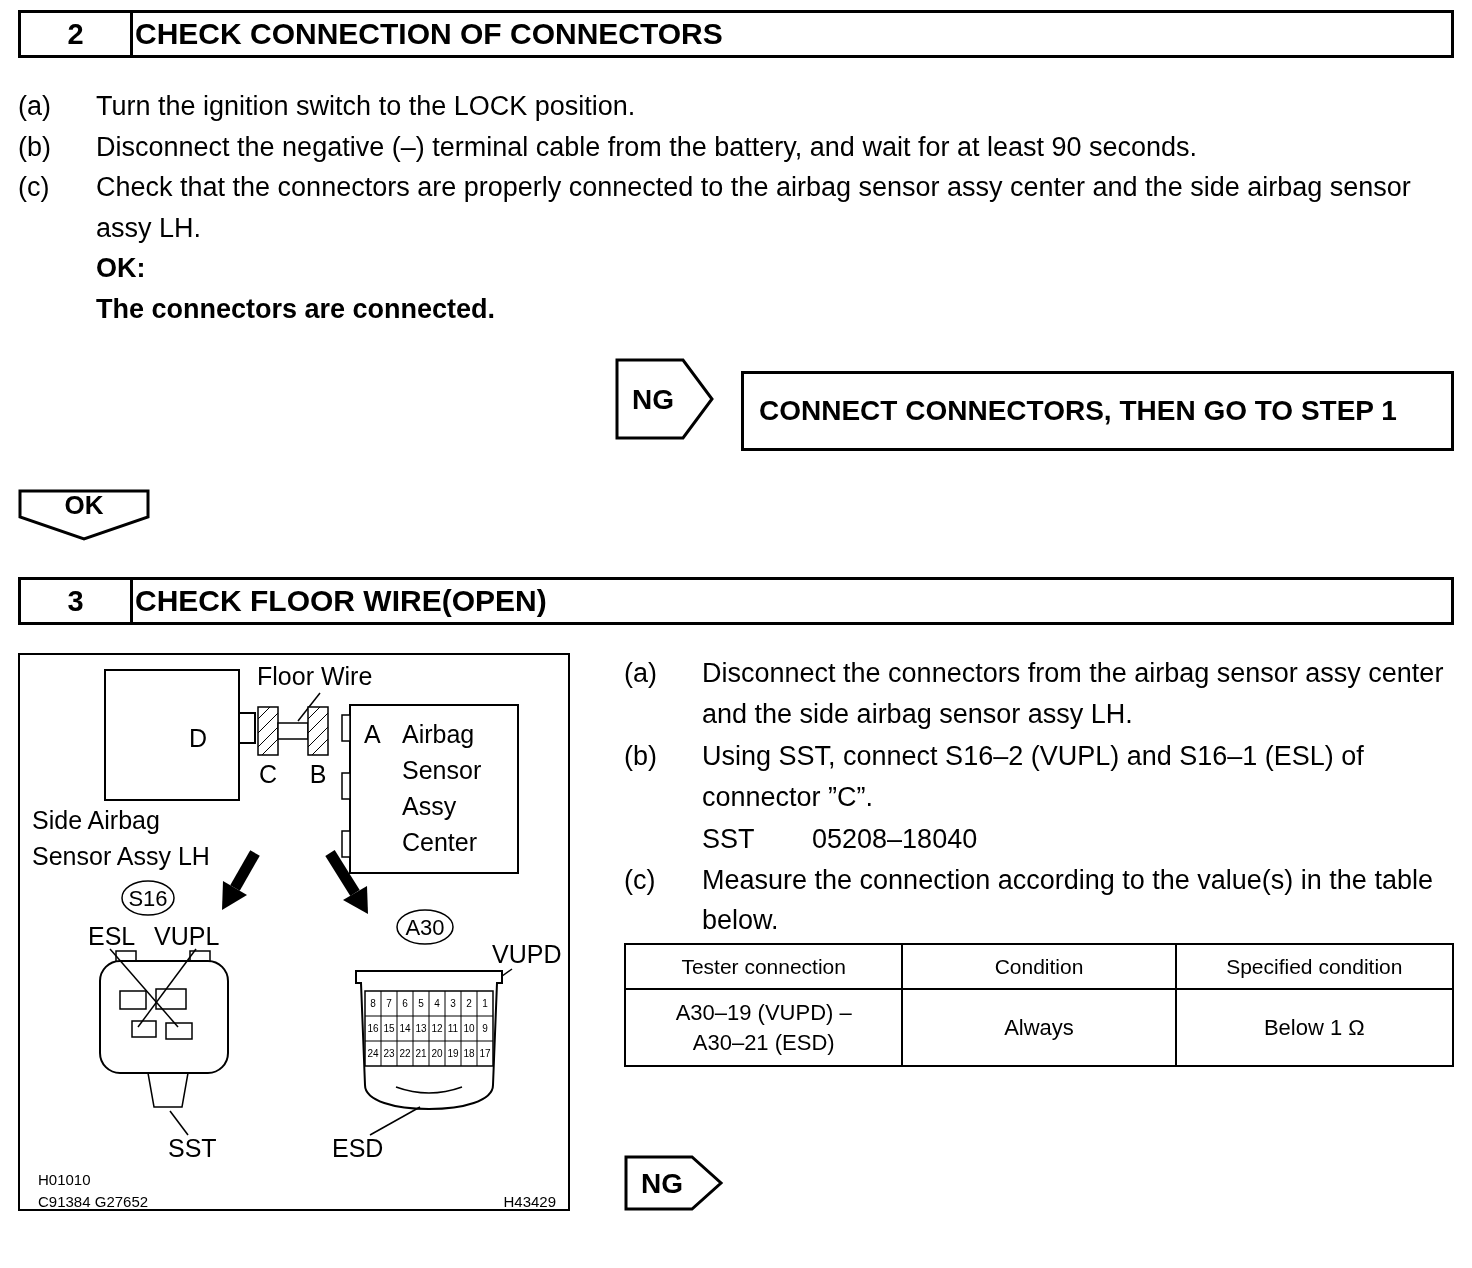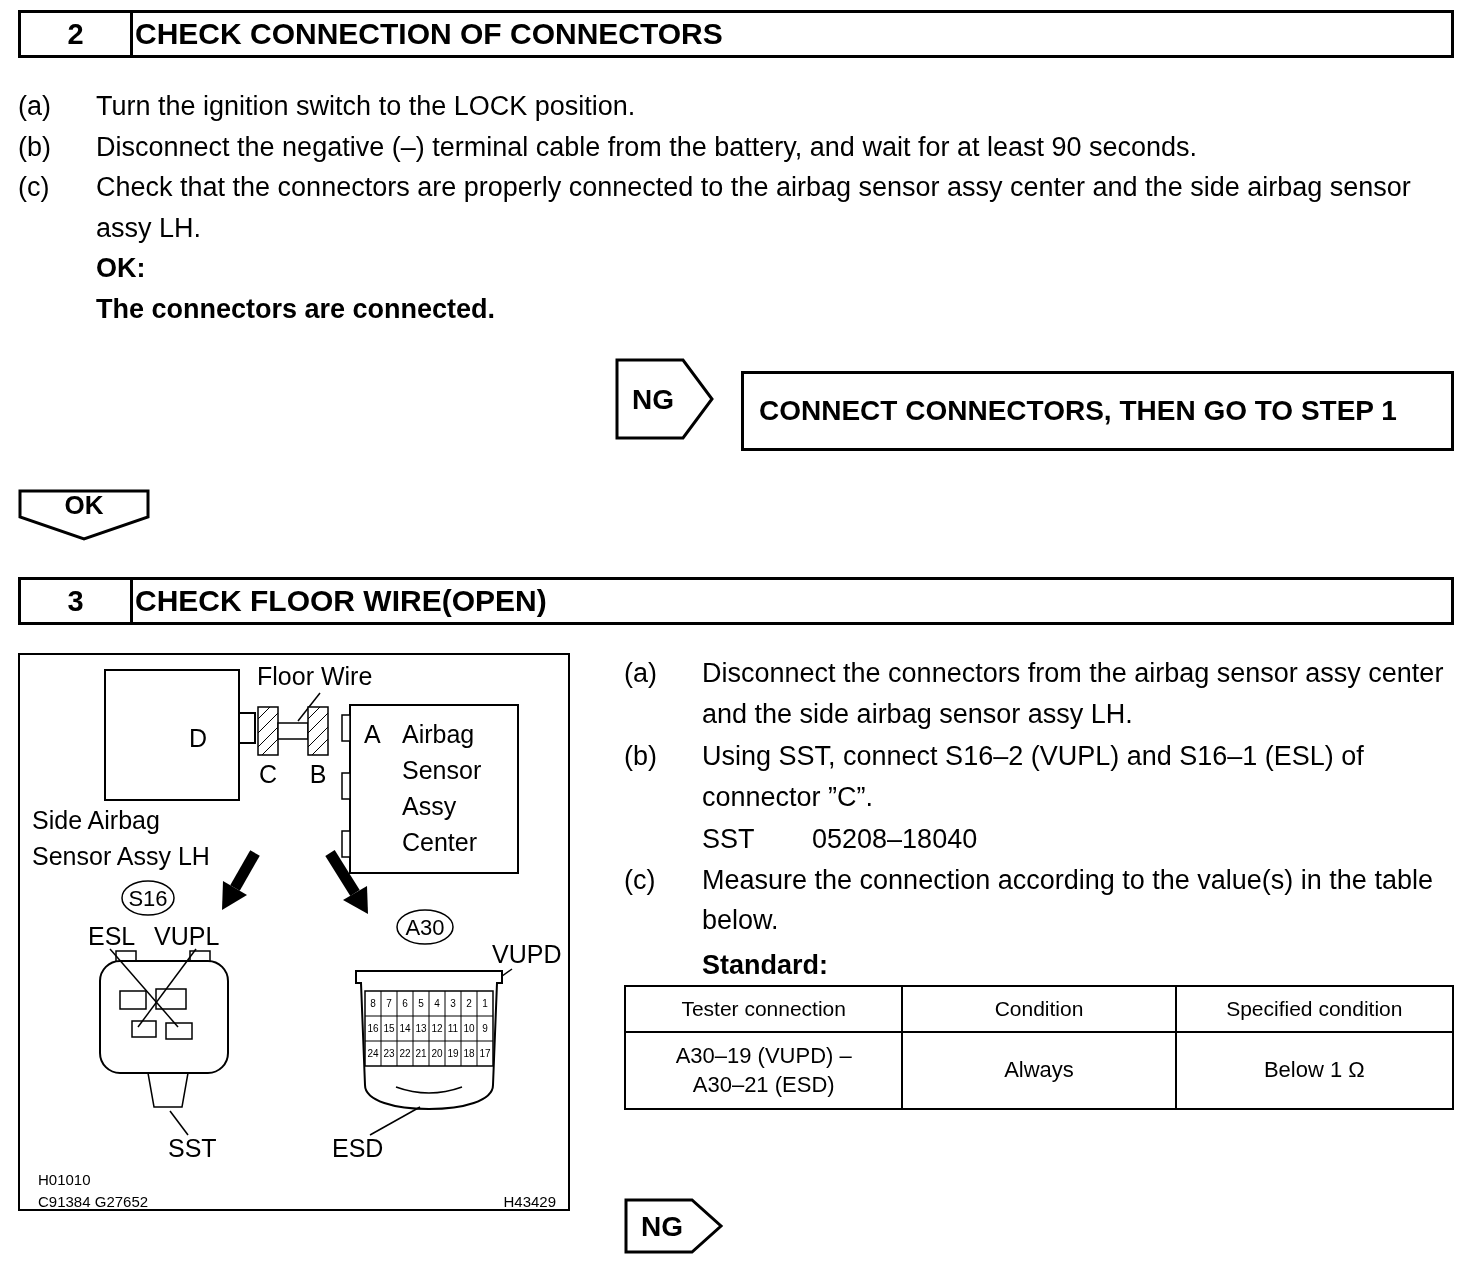--- a/index.html
+++ b/index.html
@@ -238,21 +238,20 @@
           <span class="proc-text">Using SST, connect S16–2 (VUPL) and S16–1 (ESL) of connector ”C”.</span>
         </div>
         <div class="sst-row">
           <span class="sst-label">SST</span>
           <span>05208–18040</span>
         </div>
         <div class="proc-item">
           <span class="proc-label">(c)</span>
           <span class="proc-text">Measure the connection according to the value(s) in the table below.</span>
         </div>
-        <div class="standard-heading">Standard:</div>
 
         <table class="standard">
           <thead>
             <tr>
               <th style="width:33.5%">Tester connection</th>
               <th style="width:33%">Condition</th>
               <th style="width:33.5%">Specified condition</th>
             </tr>
           </thead>
           <tbody>

